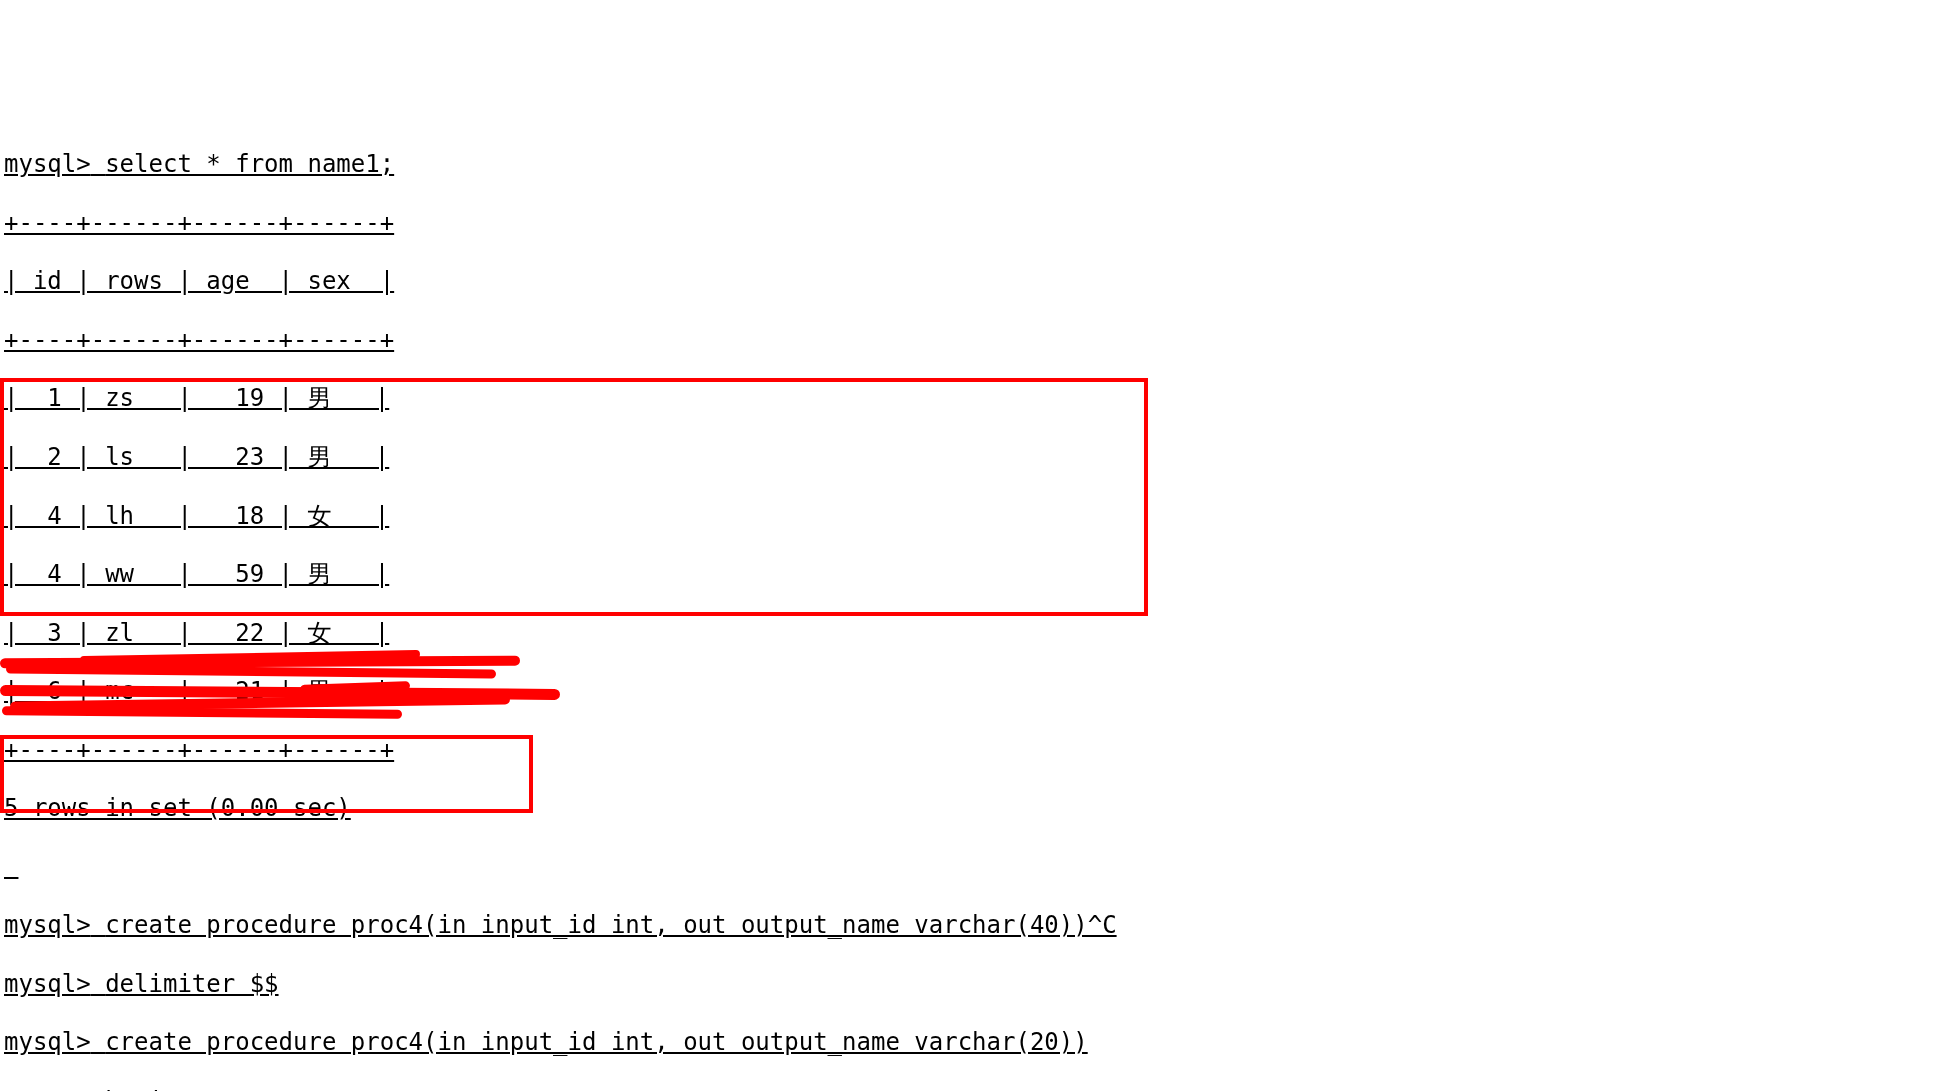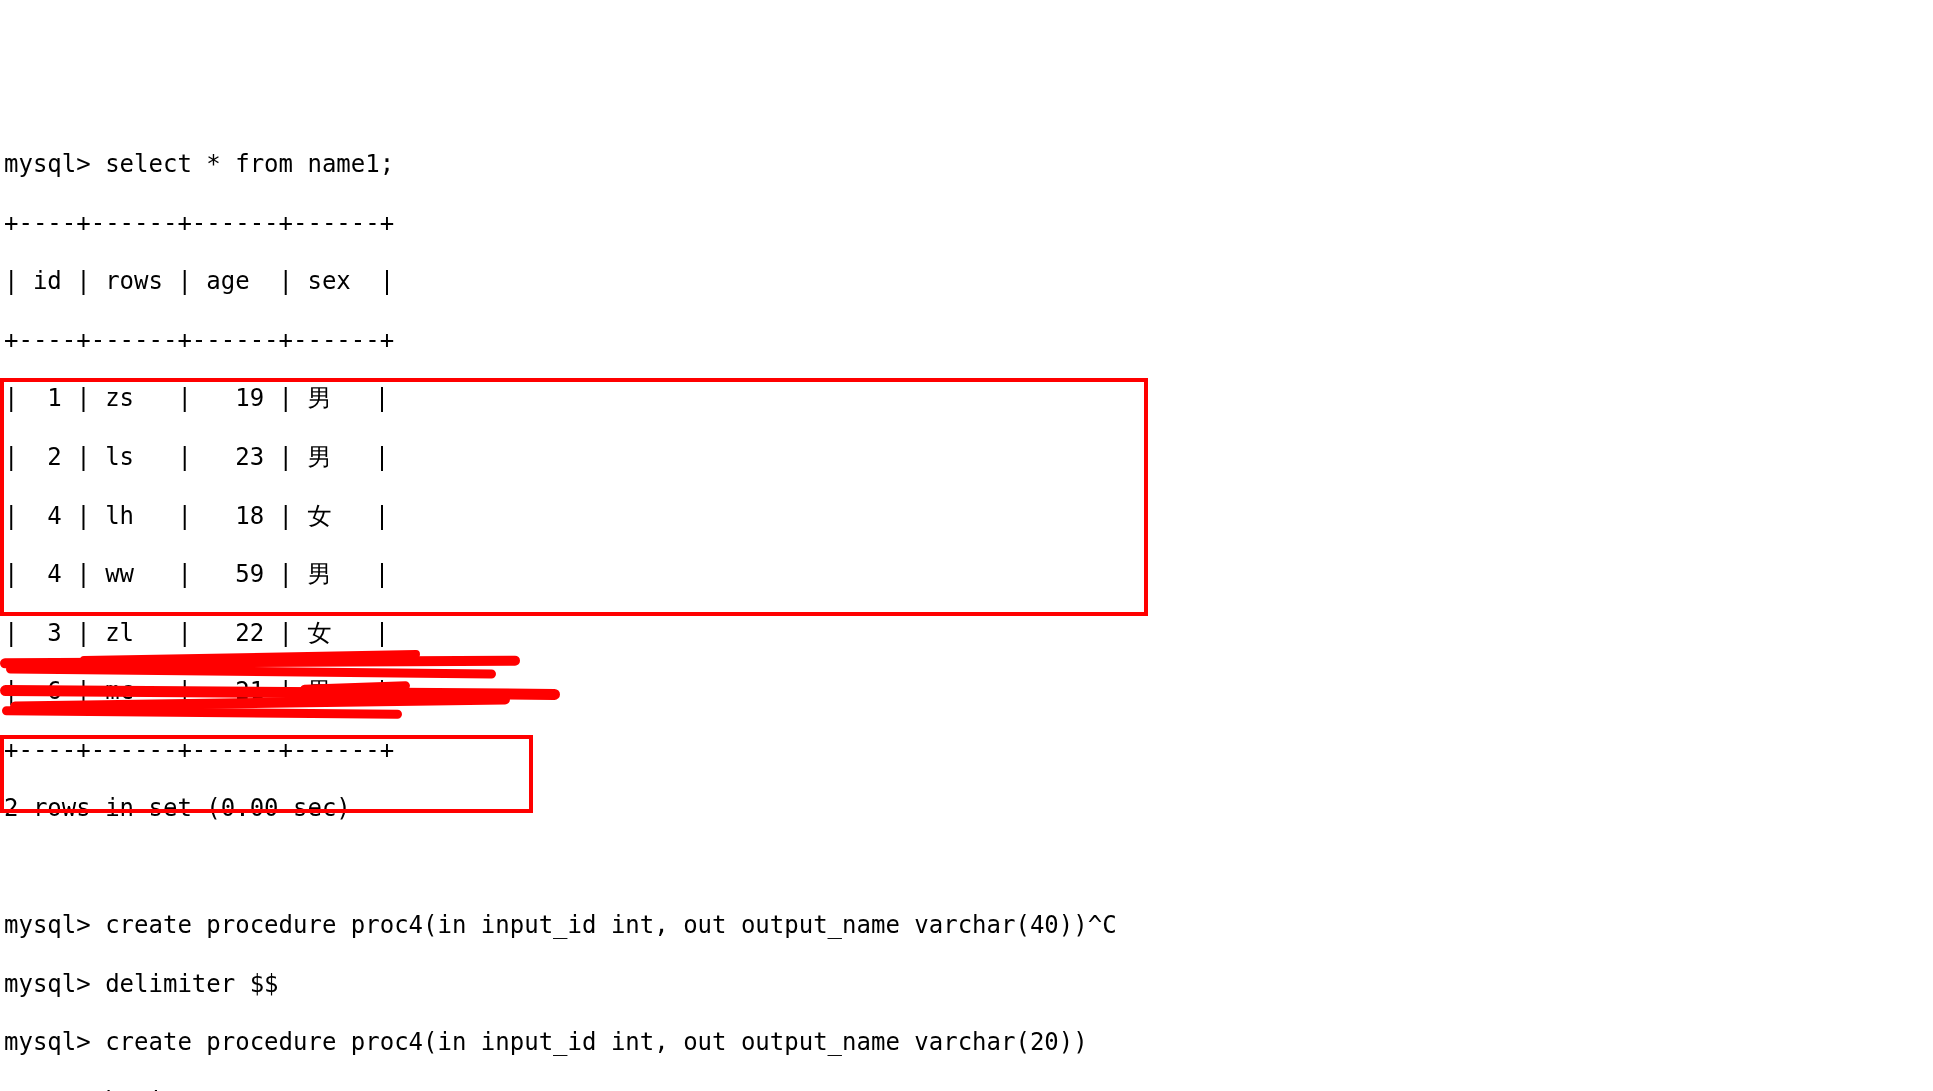--- a/index.html
+++ b/index.html
@@ -6,21 +6,21 @@
     margin: 0;
     padding: 4px;
     background: #ffffff;
     font-family: "Menlo", "Consolas", "DejaVu Sans Mono", monospace;
     font-size: 24px;
     line-height: 1.22;
     color: #000000;
     white-space: pre;
     position: relative;
   }
-  .term-line { display:block; }
+  .term-line { display:block;text-decoration:underline; }
   .box-red-1 {
     position: absolute;
     border: 4px solid #ff0000;
     pointer-events: none;
   }
   .box-red-2 {
     position: absolute;
     border: 4px solid #ff0000;
     pointer-events: none;
   }
@@ -44,21 +44,21 @@
 <span class="term-line">+----+------+------+------+</span>
 <span class="term-line">| id | rows | age  | sex  |</span>
 <span class="term-line">+----+------+------+------+</span>
 <span class="term-line">|  1 | zs   |   19 | 男   |</span>
 <span class="term-line">|  2 | ls   |   23 | 男   |</span>
 <span class="term-line">|  4 | lh   |   18 | 女   |</span>
 <span class="term-line">|  4 | ww   |   59 | 男   |</span>
 <span class="term-line">|  3 | zl   |   22 | 女   |</span>
 <span class="term-line">|  6 | mc   |   21 | 男   |</span>
 <span class="term-line">+----+------+------+------+</span>
-<span class="term-line">2 rows in set (0.00 sec)</span>
+<span class="term-line">5 rows in set (0.00 sec)</span>
 <span class="term-line"> </span>
 <span class="term-line"><span>mysql&gt;</span> <span>create procedure proc4(in input_id int, out output_name varchar(40))^C</span></span>
 <span class="term-line"><span>mysql&gt;</span> <span>delimiter $$</span></span>
 <span class="term-line"><span>mysql&gt;</span> <span>create procedure proc4(in input_id int, out output_name varchar(20))</span></span>
 <span class="term-line"><span>    -&gt;</span> <span>begin</span></span>
 
 
 
 
 

